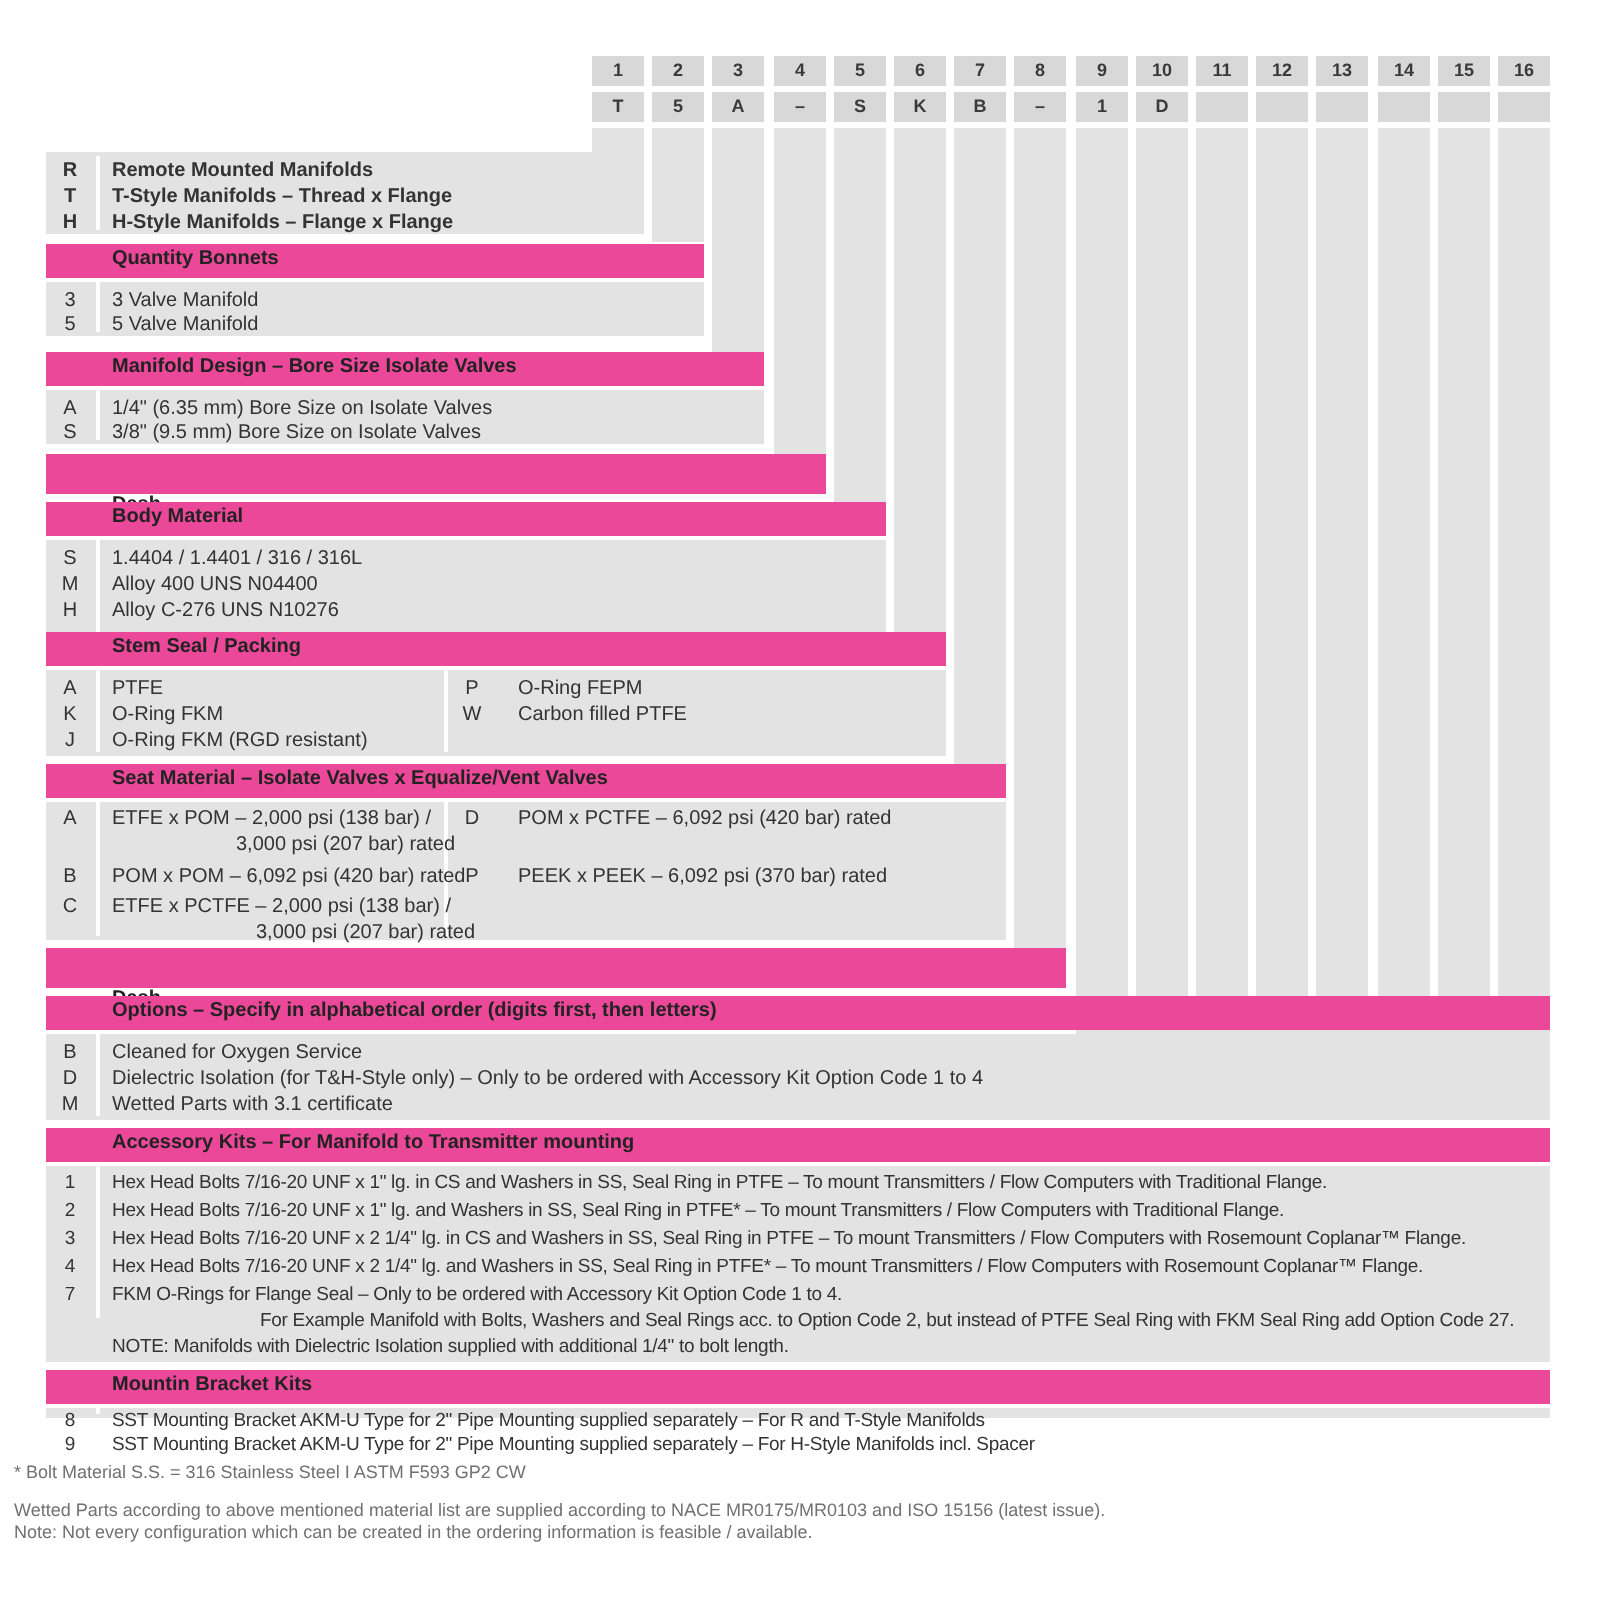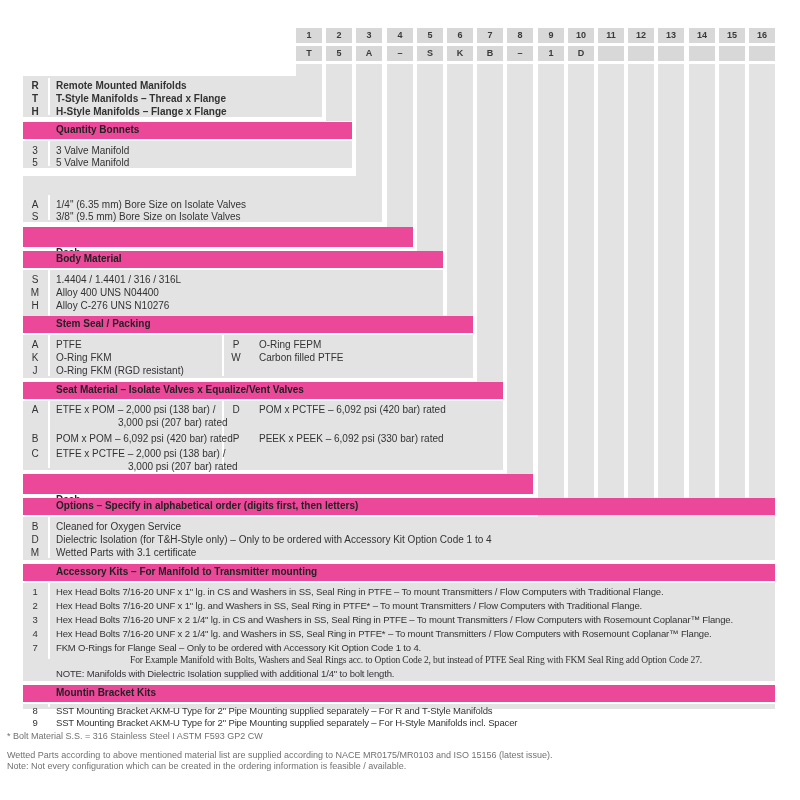--- a/index.html
+++ b/index.html
@@ -23,21 +23,21 @@
   .row .c{position:absolute;left:0;width:24px;text-align:center;}
   .row .d{position:absolute;left:33px;}
   .row .c2{position:absolute;left:202px;width:22px;text-align:center;}
   .row .d2{position:absolute;left:236px;}
   .bold{font-weight:bold;}
   .vsep{position:absolute;left:25px;width:2px;background:#fff;}
   .vsep2{position:absolute;left:199px;width:2px;background:#fff;}
   .small .row{font-size:9.5px;letter-spacing:-0.15px;}
   .indent1{position:absolute;left:95px;}
   .indent2{position:absolute;left:105px;}
-  .indentEx{position:absolute;left:107px;font-family:Liberation Serif, serif;}
+  .indentEx{position:absolute;left:107px;}
   .foot{position:absolute;left:7px;font-size:9px;color:#717171;white-space:nowrap;line-height:11px;}
 </style>
 </head>
 <body>
 
 <div id="page">
 
   <div class="ncell" style="left:296px">1</div>
   <div class="ncell" style="left:326px">2</div>
   <div class="ncell" style="left:356px">3</div>
@@ -114,20 +114,23 @@
         <span class="c">3</span>
         <span class="d">3 Valve Manifold</span>
       </div>
     <div class="row" style="top:34px">
         <span class="c">5</span>
         <span class="d">5 Valve Manifold</span>
       </div>
   </div>
 
   <div class="sec" style="top:176px;width:359px;height:46px">
+    <div class="band">
+        <b>Manifold Design – Bore Size Isolate Valves</b>
+      </div>
     <div class="vsep" style="top:19px;bottom:2px"></div>
     <div class="row" style="top:22px">
         <span class="c">A</span>
         <span class="d">1/4" (6.35 mm) Bore Size on Isolate Valves</span>
       </div>
     <div class="row" style="top:34px">
         <span class="c">S</span>
         <span class="d">3/8" (9.5 mm) Bore Size on Isolate Valves</span>
       </div>
   </div>
@@ -193,21 +196,21 @@
       <span class="c2">D</span>
         <span class="d2">POM x PCTFE – 6,092 psi (420 bar) rated</span>
     </div>
     <div class="row" style="top:34px">
         <span class="indent1">3,000 psi (207 bar) rated</span>
       </div>
     <div class="row" style="top:50px">
       <span class="c">B</span>
         <span class="d">POM x POM – 6,092 psi (420 bar) rated</span>
       <span class="c2">P</span>
-        <span class="d2">PEEK x PEEK – 6,092 psi (330 bar) rated</span>
+        <span class="d2">PEEK x PEEK – 6,092 psi (370 bar) rated</span>
     </div>
     <div class="row" style="top:65px">
         <span class="c">C</span>
         <span class="d">ETFE x PCTFE – 2,000 psi (138 bar) /</span>
       </div>
     <div class="row" style="top:78px">
         <span class="indent2">3,000 psi (207 bar) rated</span>
       </div>
   </div>
 

